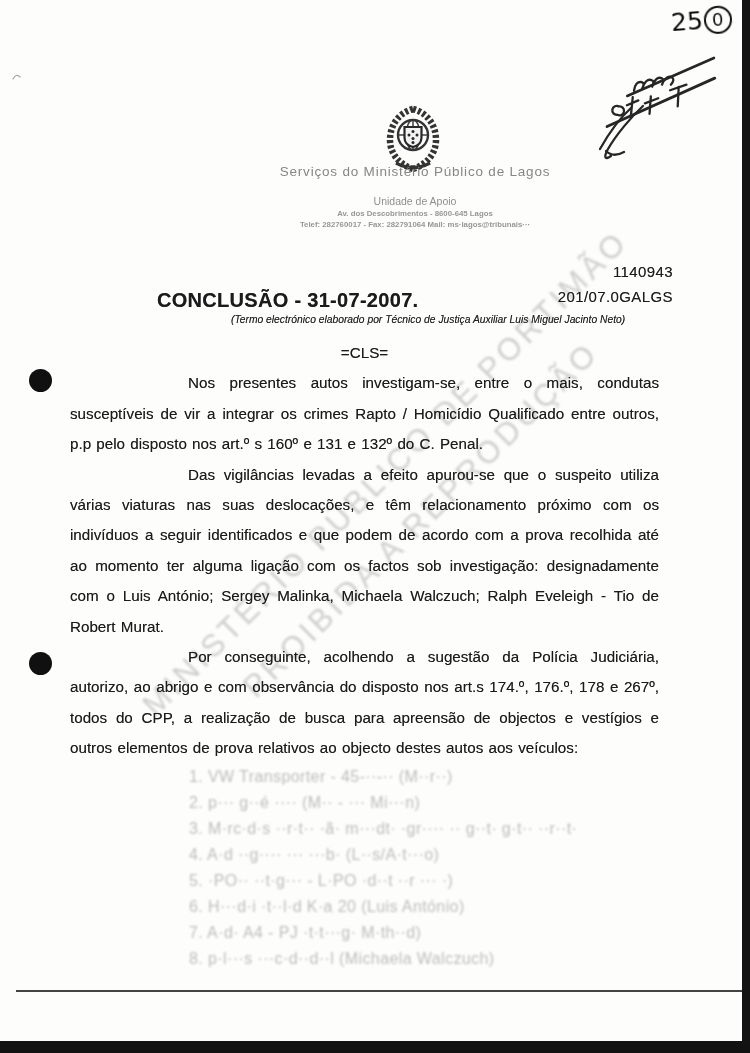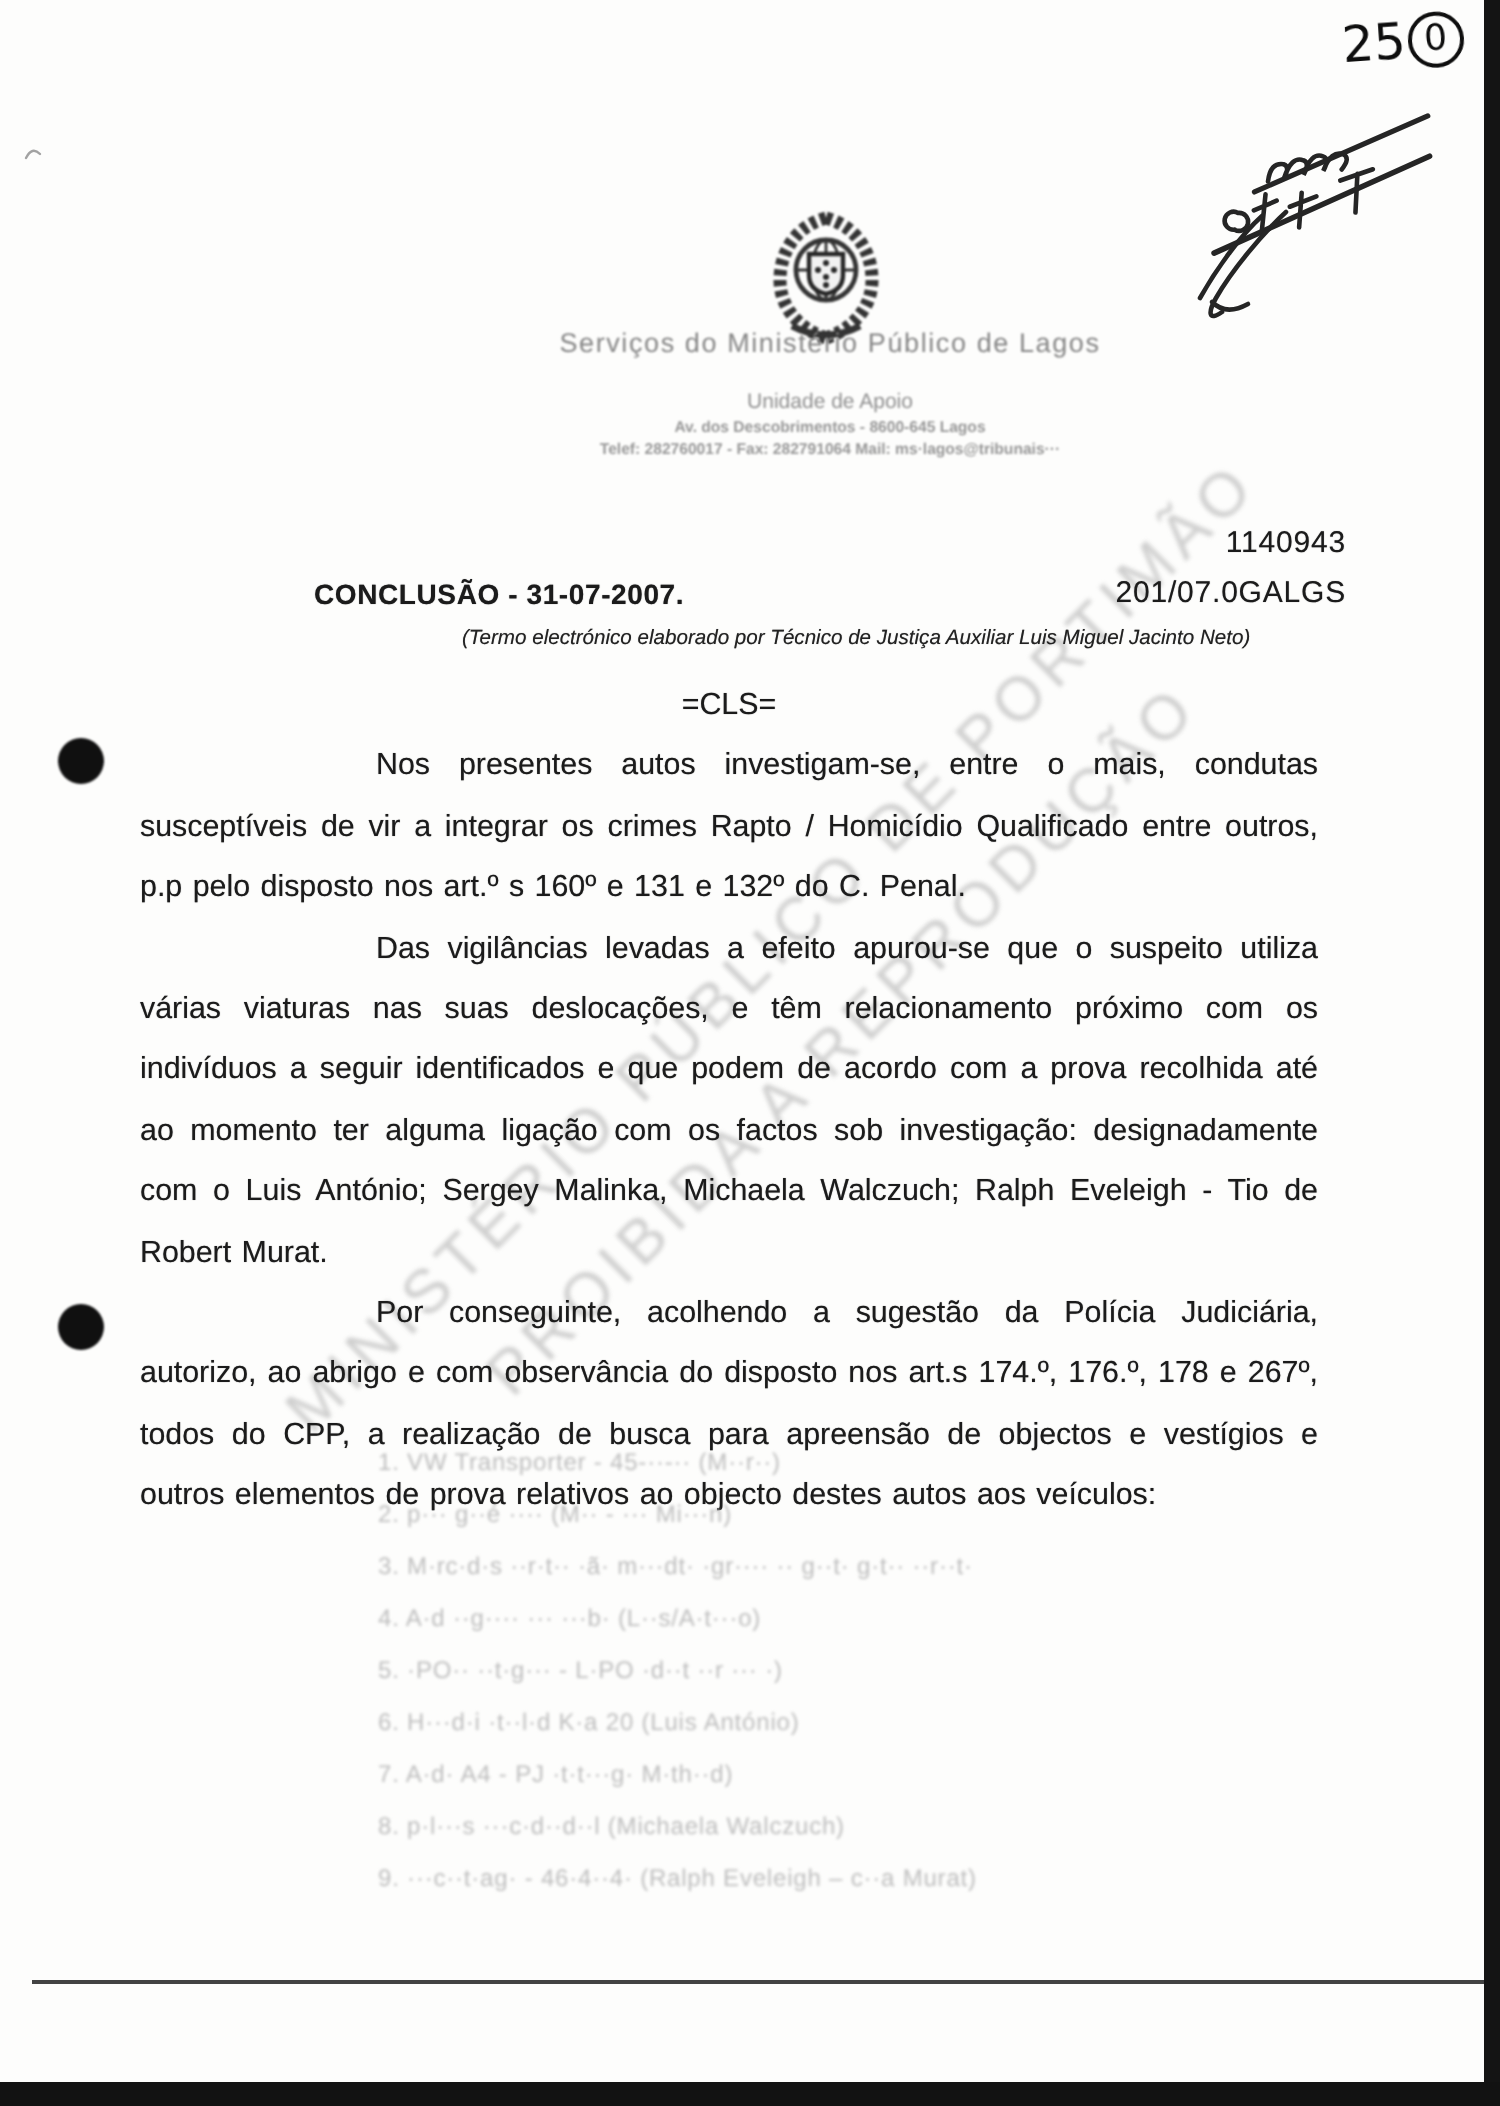--- a/index.html
+++ b/index.html
@@ -19,31 +19,31 @@
   .crest{position:absolute;left:381px;top:104px;filter:blur(.5px) contrast(.9);}
   .letterhead{position:absolute;left:170px;top:164px;width:490px;text-align:center;color:#8f8f8f;
     filter:blur(.55px);line-height:1.25;}
   .lh1{font-size:13.5px;letter-spacing:.8px;color:#868686;}
   .lh2{font-size:10.5px;margin-top:14px;}
   .lh3,.lh4{font-size:7.8px;margin-top:1px;color:#979797;font-weight:bold;}
   
   .refblock{position:absolute;right:77px;top:226px;text-align:right;font-size:15px;
     letter-spacing:.4px;line-height:25px;text-shadow:0 0 .5px rgba(20,20,20,.5);margin-top:33px;}
   
-  .title{position:absolute;left:157px;top:289px;font-size:14px;font-weight:bold;
+  .title{position:absolute;left:157px;top:289px;font-size:20px;font-weight:bold;
     letter-spacing:.3px;text-shadow:0 0 .5px rgba(20,20,20,.6);}
   .termo{position:absolute;left:231px;top:314px;font-size:10.3px;font-style:italic;
     font-weight:normal;color:#222;text-shadow:0 0 .4px rgba(20,20,20,.5);}
   
   .body{position:absolute;left:70px;top:338px;width:589px;font-size:15.2px;line-height:30.4px;
     text-align:justify;word-spacing:1px;text-shadow:0 0 .5px rgba(25,25,25,.55);}
   .body .cls{text-align:center;}
   .body p{margin:0;text-indent:118px;}
   
-  .vehicles{position:absolute;left:189px;top:718px;width:440px;font-size:12px;line-height:26px;
+  .vehicles{position:absolute;left:189px;top:764px;width:440px;font-size:16px;line-height:26px;
     color:#bdbdbd;filter:blur(.8px);letter-spacing:.4px;white-space:nowrap;}
   
   .watermark{position:absolute;left:136px;top:698px;transform:rotate(-45deg);transform-origin:0 0;
     color:#a9a9a9;opacity:.55;filter:blur(1px);white-space:nowrap;pointer-events:none;}
   .watermark .w1{font-size:31px;letter-spacing:4px;}
   .watermark .w2{font-size:31px;letter-spacing:4px;margin-left:84px;margin-top:22px;}
   
   .pagenum{position:absolute;left:671px;top:6px;transform:rotate(-4deg);font-size:25px;
     color:#0e0e0e;font-family:"DejaVu Sans",sans-serif;display:flex;align-items:center;
     filter:blur(.3px);}
@@ -105,21 +105,20 @@
 
   <div class="vehicles">
     <div>1. VW Transporter - 45-··-·· (M··r··)</div>
     <div>2. p··· g··é ···· (M·· - ··· Mi···n)</div>
     <div>3. M·rc·d·s ··r·t·· ·ã· m···dt· ·gr···· ·· g··t· g·t·· ··r··t·</div>
     <div>4. A·d ··g···· ··· ···b· (L··s/A·t···o)</div>
     <div>5. ·PO·· ··t·g··· - L·PO ·d··t ··r ··· ·)</div>
     <div>6. H···d·i ·t··l·d K·a 20 (Luis António)</div>
     <div>7. A·d· A4 - PJ ·t·t···g· M·th··d)</div>
     <div>8. p·l···s ···c·d··d··l (Michaela Walczuch)</div>
-    <div>9. ···c··t·ag· - 46·4··4· (Ralph Eveleigh – c··a Murat)</div>
   </div>
 
   <div class="pagenum">
     <span>25</span>
       <span class="circled">0</span>
   </div>
 
   <svg class="inkmarks" width="750" height="1053" viewBox="0 0 750 1053">
     <g fill="none" stroke="#131313" stroke-width="2.3" stroke-linecap="round" opacity="0.92">
       <g transform="rotate(-17 668 72)">

